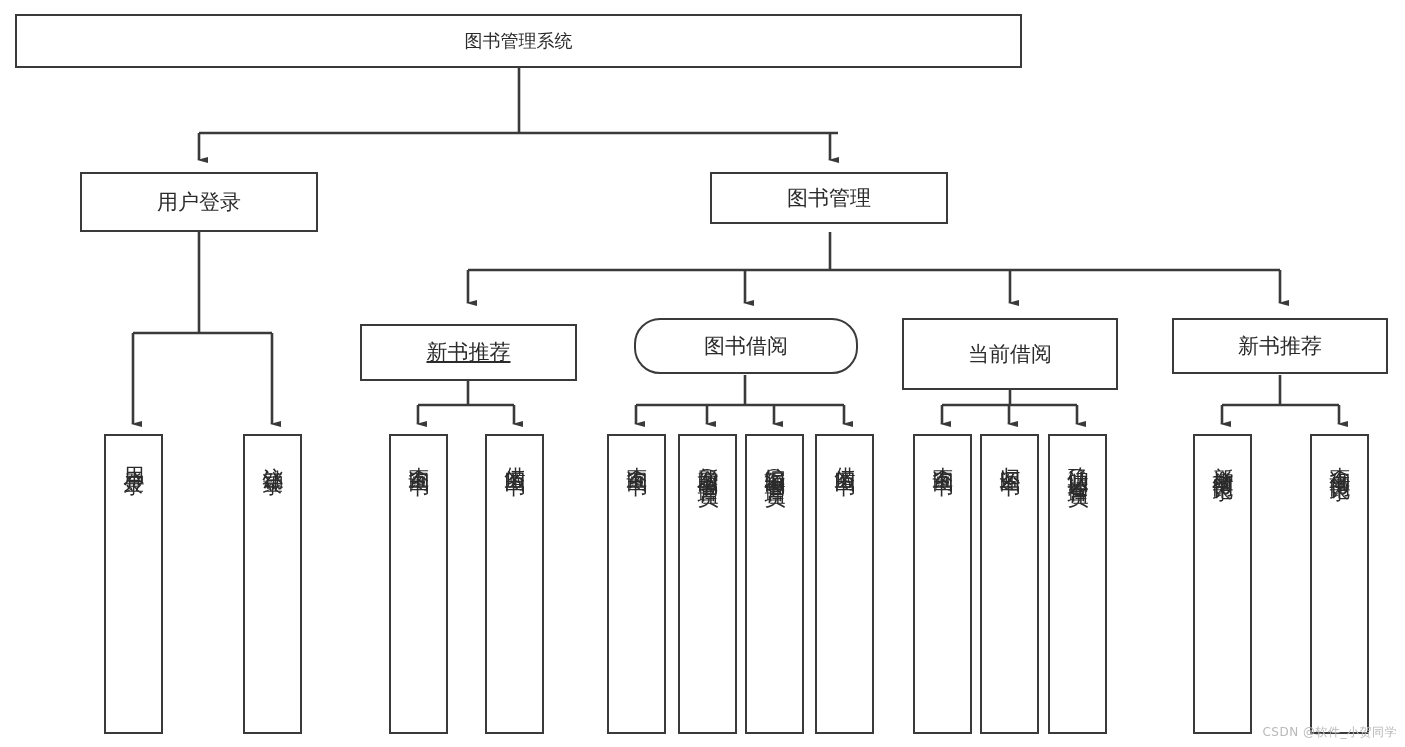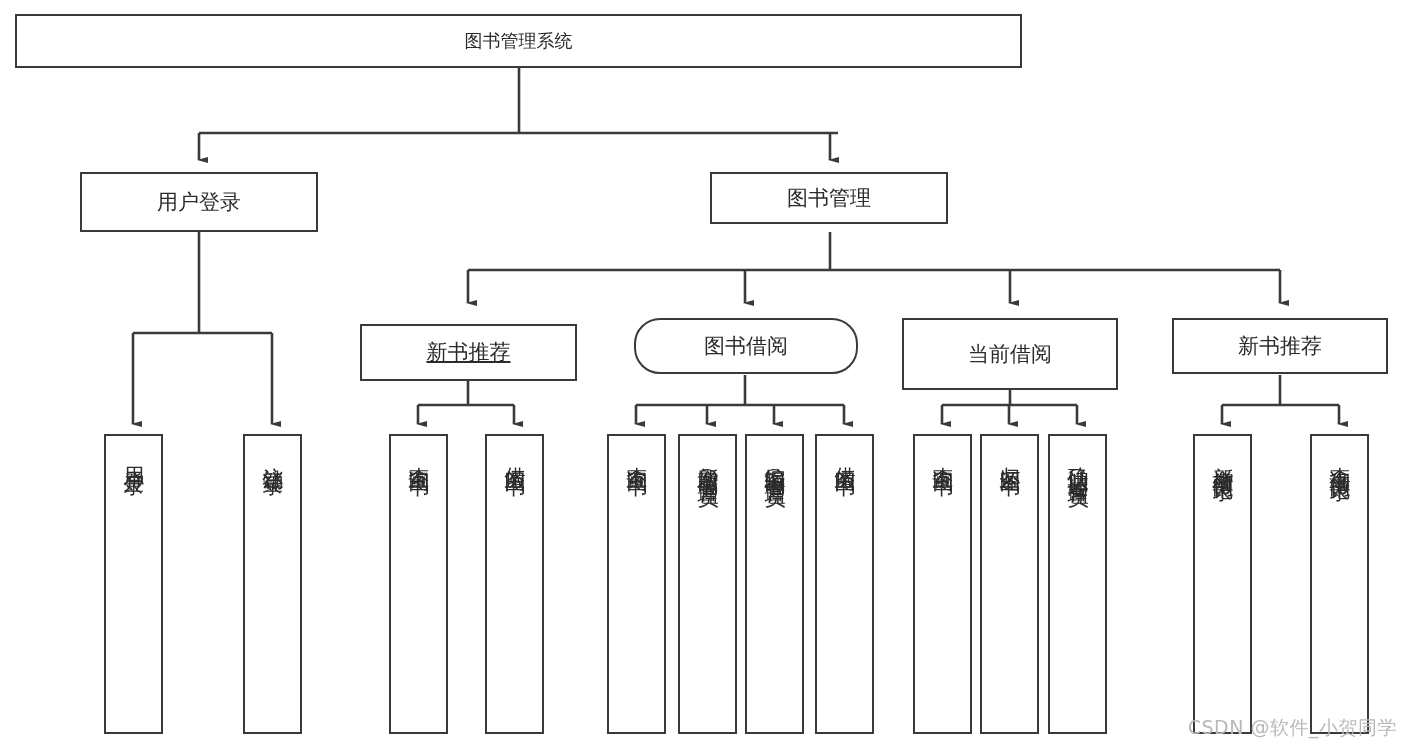--- a/index.html
+++ b/index.html
@@ -58,21 +58,21 @@
     letter-spacing: 3px;
     line-height: 1;
   }
   .node.root .node-label {
     font-size: 18px;
   }
   #watermark {
     position: absolute;
     right: 8px;
     bottom: 6px;
-    font-size: 19px;
+    font-size: 12px;
     color: #b9b9b9;
     letter-spacing: 0.5px;
     z-index: 5;
     white-space: nowrap;
   }
 </style>
 </head>
 <body>
 
 <div id="canvas">

